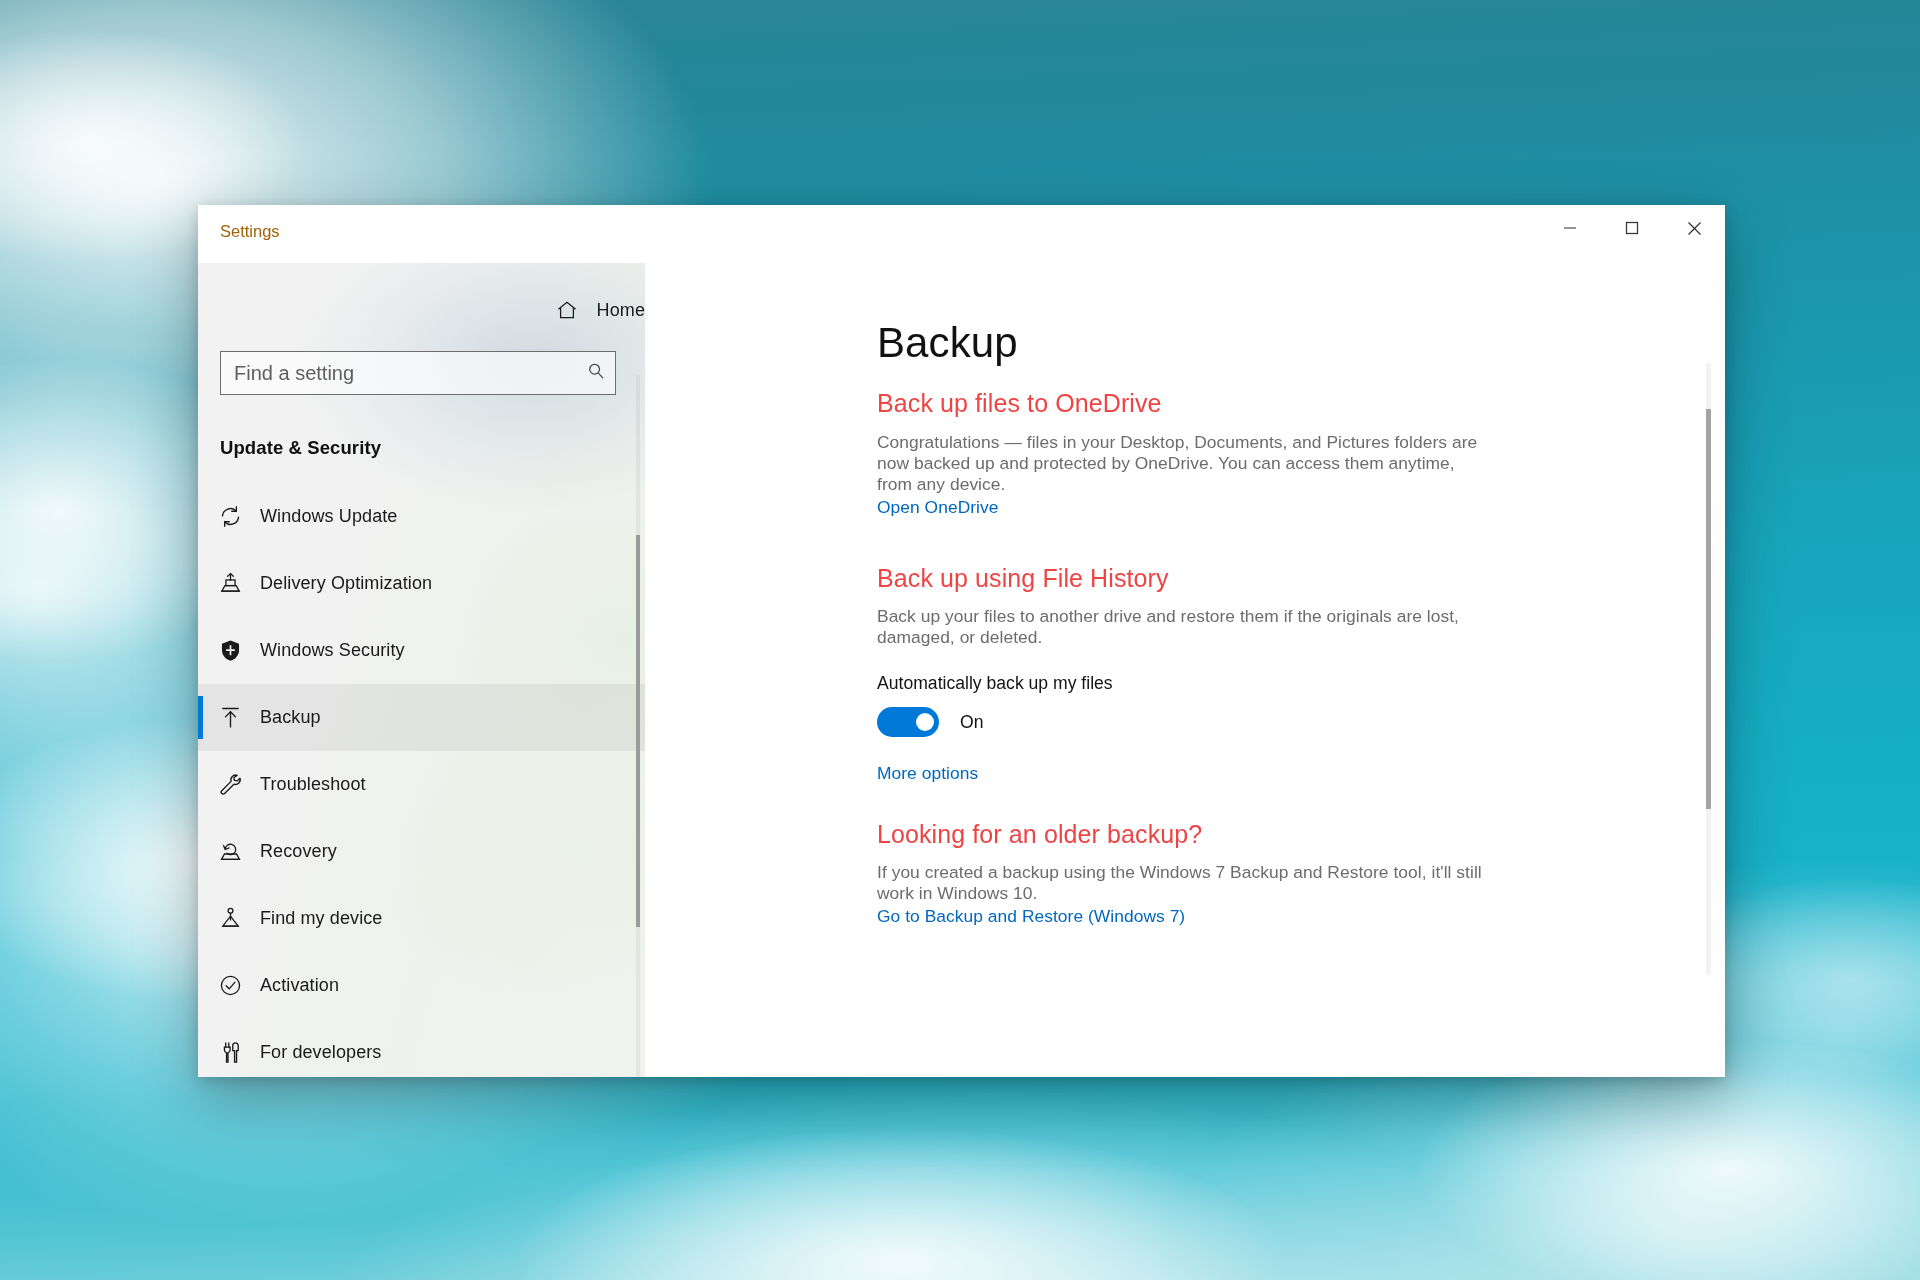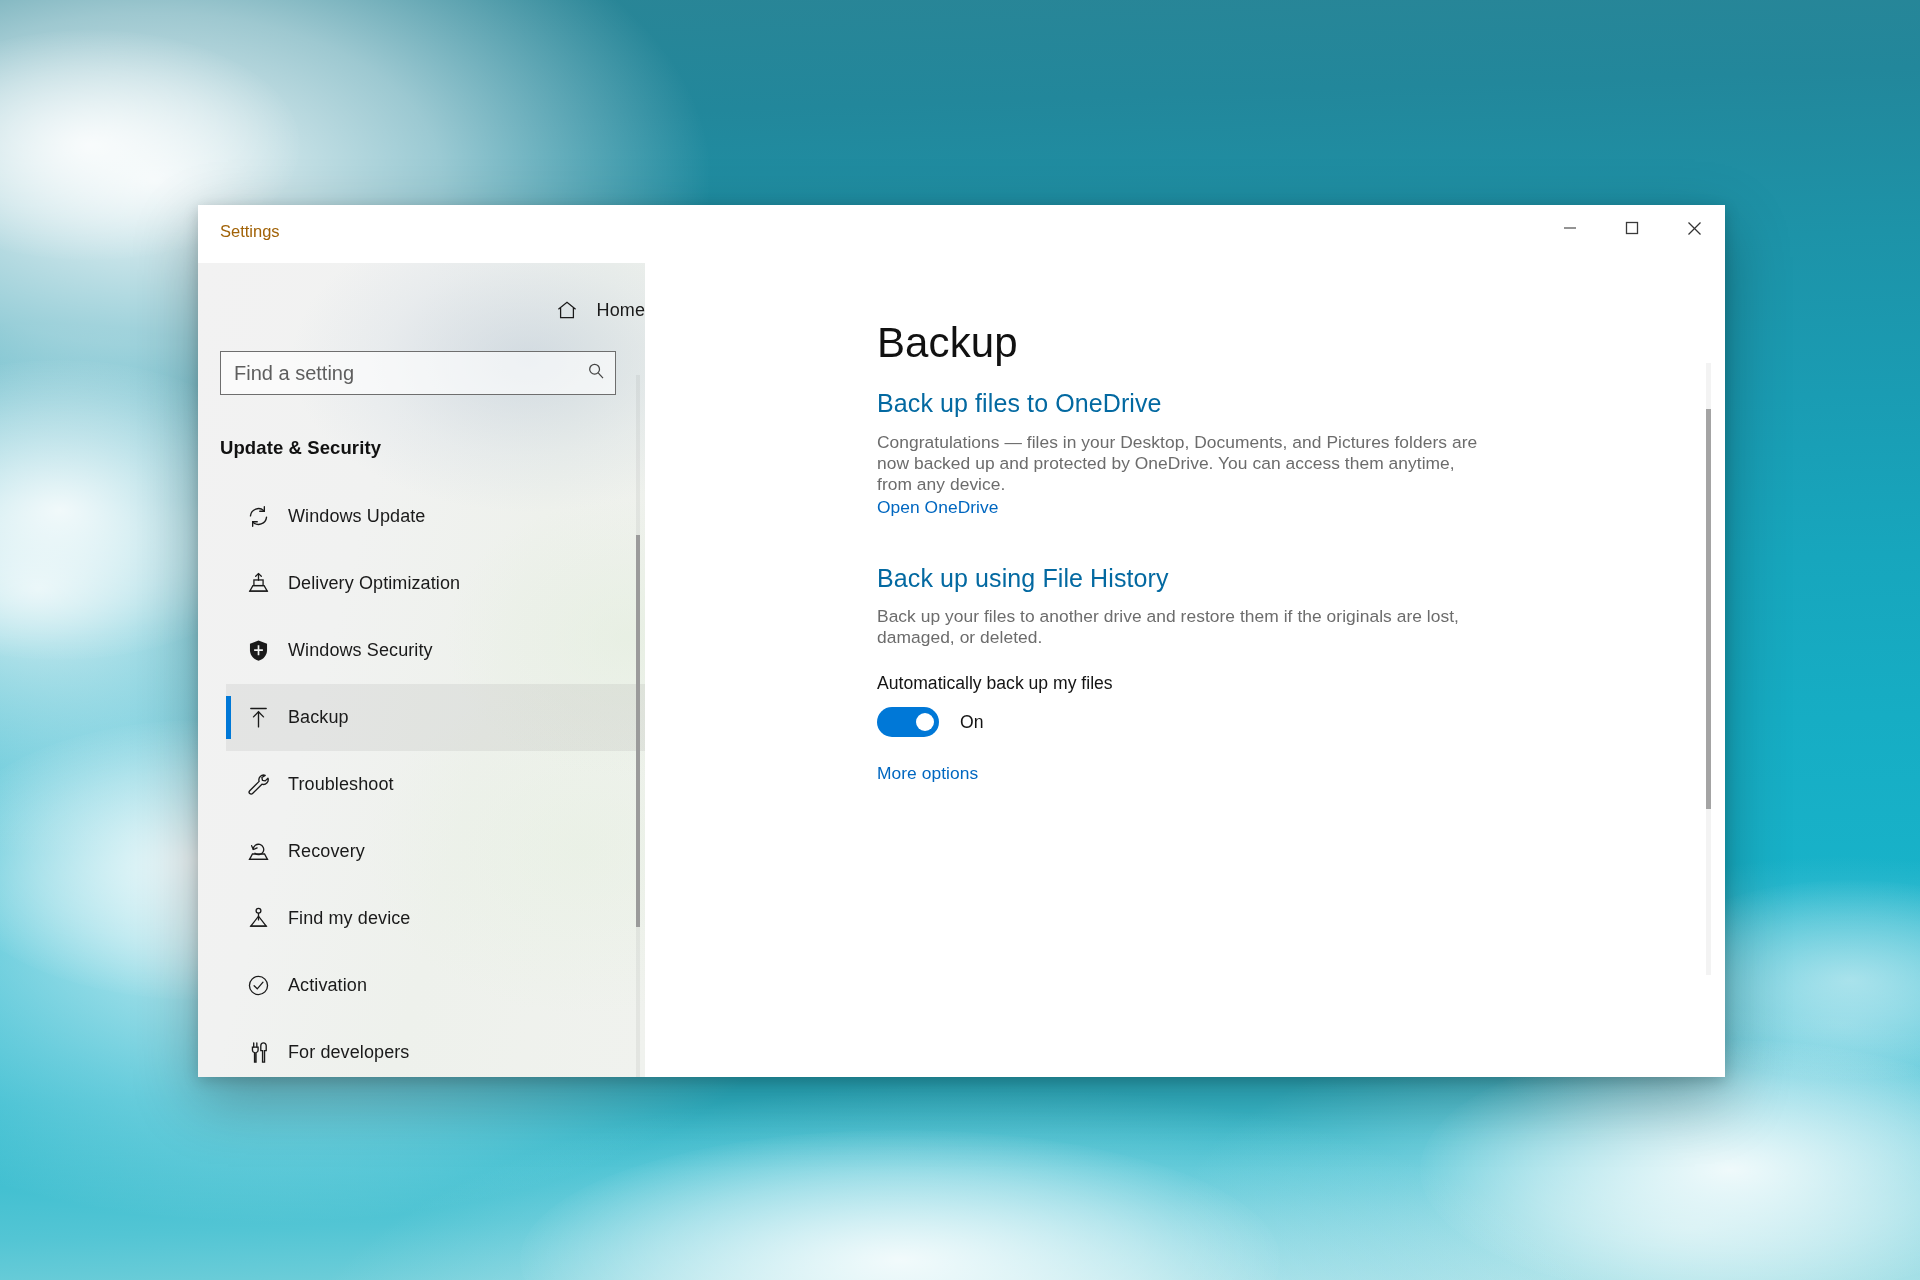--- a/index.html
+++ b/index.html
@@ -150,21 +150,21 @@
   
   #sidebar-section-title {
     margin:42px 0 0 22px;
     font-size:18.5px;
     font-weight:bold;
     color:#111;
     letter-spacing:0.1px;
   }
 
   
-  #nav-list { margin-top:24px;padding-left:28px; }
+  #nav-list { margin-top:24px; }
   .nav-item {
     position:relative;
     display:flex; align-items:center;
     height:67px;
     padding-left:20px;
   }
   .nav-item.selected { background:rgba(0,0,0,0.055); }
   .nav-item.selected::before {
     content:"";
     position:absolute;
@@ -204,21 +204,21 @@
     font-size:42px;
     font-weight:normal;
     color:#111;
     letter-spacing:0.1px;
     line-height:1.05;
   }
   .section { margin-top:0; }
   .section-heading {
     font-size:25px;
     font-weight:normal;
-    color:#0369a1;
+    color:#ef4444;
     letter-spacing:0.1px;
   }
   .section-body {
     font-size:17.4px;
     line-height:21px;
     color:#6c6c6c;
     letter-spacing:0.05px;
   }
   .link {
     display:inline-block;
@@ -480,20 +480,25 @@
             <div id="toggle-row">
               <div id="auto-backup-toggle">
                 <div class="knob"></div>
               </div>
               <div id="toggle-state-label">On</div>
             </div>
 
             <a href="#" class="link" id="more-options-link">More options</a>
           </div>
 
+          <div class="section" id="older-backup-section">
+            <div class="section-heading">Looking for an older backup?</div>
+            <div class="section-body" id="older-backup-desc">If you created a backup using the Windows 7 Backup and Restore tool, it'll still work in Windows 10.</div>
+            <a href="#" class="link" id="older-backup-link">Go to Backup and Restore (Windows 7)</a>
+          </div>
 
         </div>
 
         <div id="content-scrollbar">
           <div id="content-scrollbar-thumb"></div>
         </div>
       </div>
 
     </div>
   </div>

